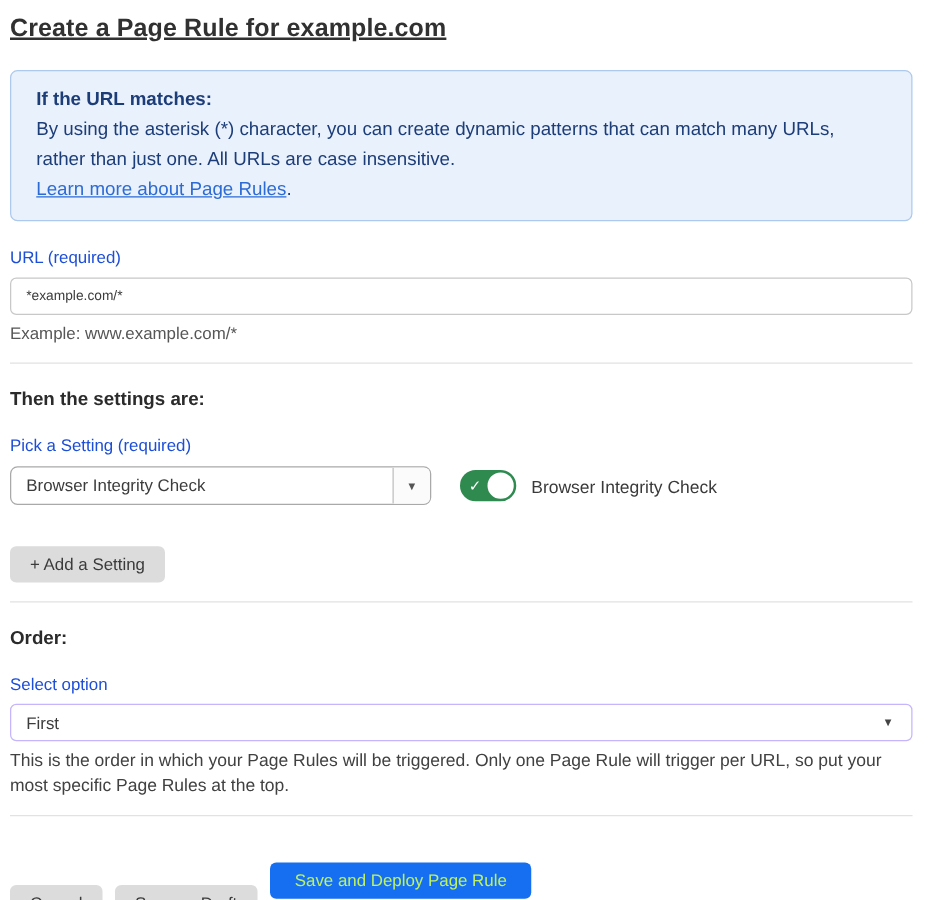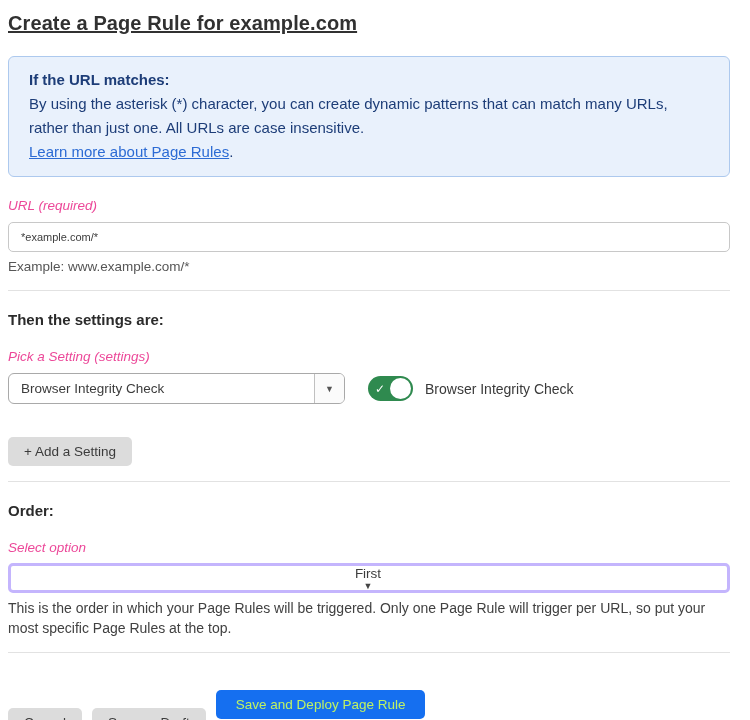--- a/index.html
+++ b/index.html
@@ -34,22 +34,21 @@
   .info-box .info-heading { font-weight: 700; }
   .info-box a {
     color: #2c6bd4;
     text-decoration: underline;
     cursor: pointer;
   }
 
   .field-label {
     margin-top: 21px;
     font-size: 13.5px;
-    color: #ec4899;
-    font-style: italic;
+    color: #1d4ed8;
   }
   .text-input {
     margin-top: 9px;
     width: 100%;
     height: 30px;
     border: 1px solid #c8c8c8;
     border-radius: 5px;
     padding: 0 12px;
     font-family: inherit;
     font-size: 11px;
@@ -147,31 +146,30 @@
   .btn-blue { background: #156ff0; color: #bef264; padding: 0 20px; text-align: center; }
 
   .add-setting { margin-top: 33px; }
 
   .order-divider { margin-top: 15px; }
 
   .select-box {
     margin-top: 8px;
     width: 100%;
     height: 30px;
-    border: 3px solid #c4b5fd;
+    border: 1px solid #c4b5fd;
     border-radius: 5px;
     background: #fff;
     display: flex;
     align-items: center;
     justify-content: space-between;
     padding: 0 14px 0 12px;
     font-size: 13.5px;
     color: #3c3c3c;
     cursor: pointer;
-    flex-direction: column;
   }
   .select-box .sel-arrow { font-size: 9px; color: #444; }
 
   .help-text {
     margin-top: 6px;
     font-size: 14px;
     line-height: 19.5px;
     color: #414141;
   }
 
@@ -199,21 +197,21 @@
   </div>
 
   <div class="field-label">URL (required)</div>
   <input class="text-input" type="text" value="*example.com/*" style="">
   <div class="hint-text">Example: www.example.com/*</div>
 
   <hr class="divider">
 
   <div class="section-heading">Then the settings are:</div>
 
-  <div class="field-label">Pick a Setting (settings)</div>
+  <div class="field-label">Pick a Setting (required)</div>
 
   <div class="setting-row">
     <div class="setting-dropdown">
       <div class="dd-value">Browser Integrity Check</div>
       <div class="dd-arrow">▼</div>
     </div>
     <div class="toggle">
       <span class="check">✓</span>
       <span class="knob"></span>
     </div>

